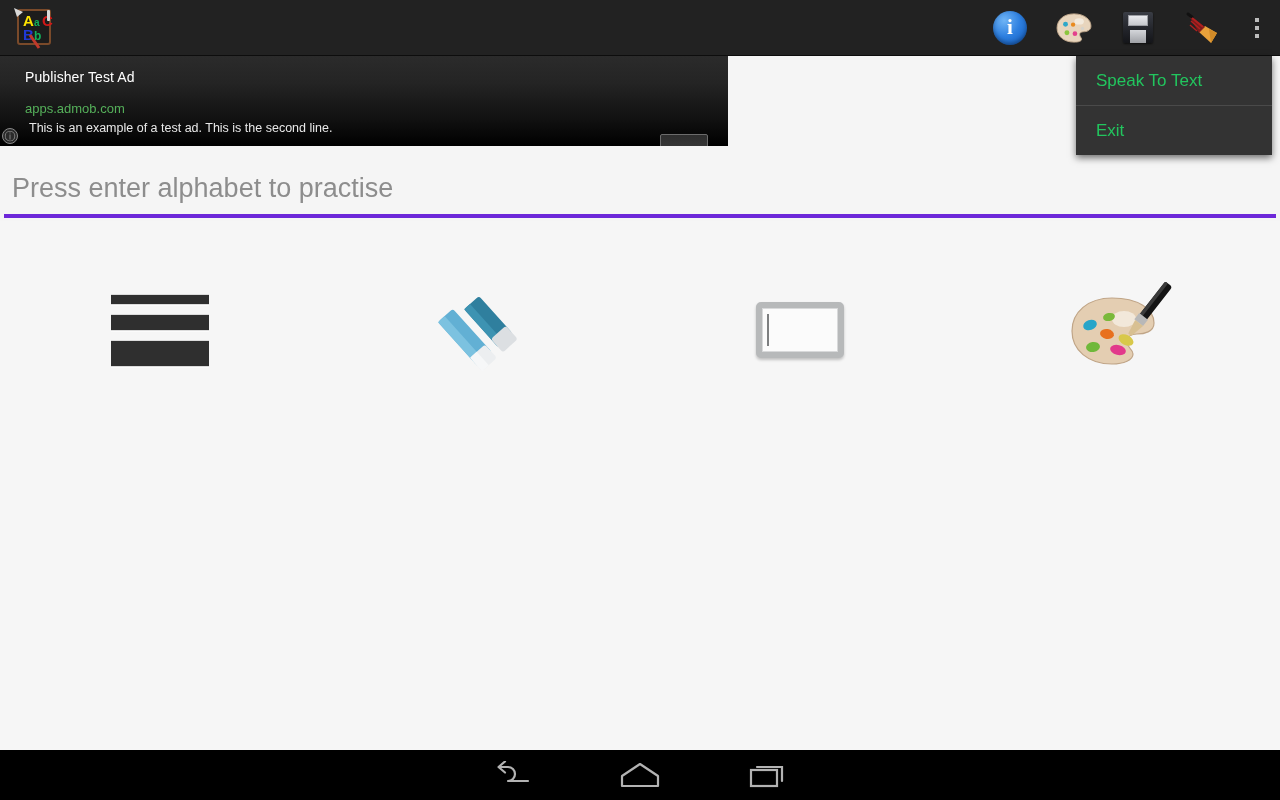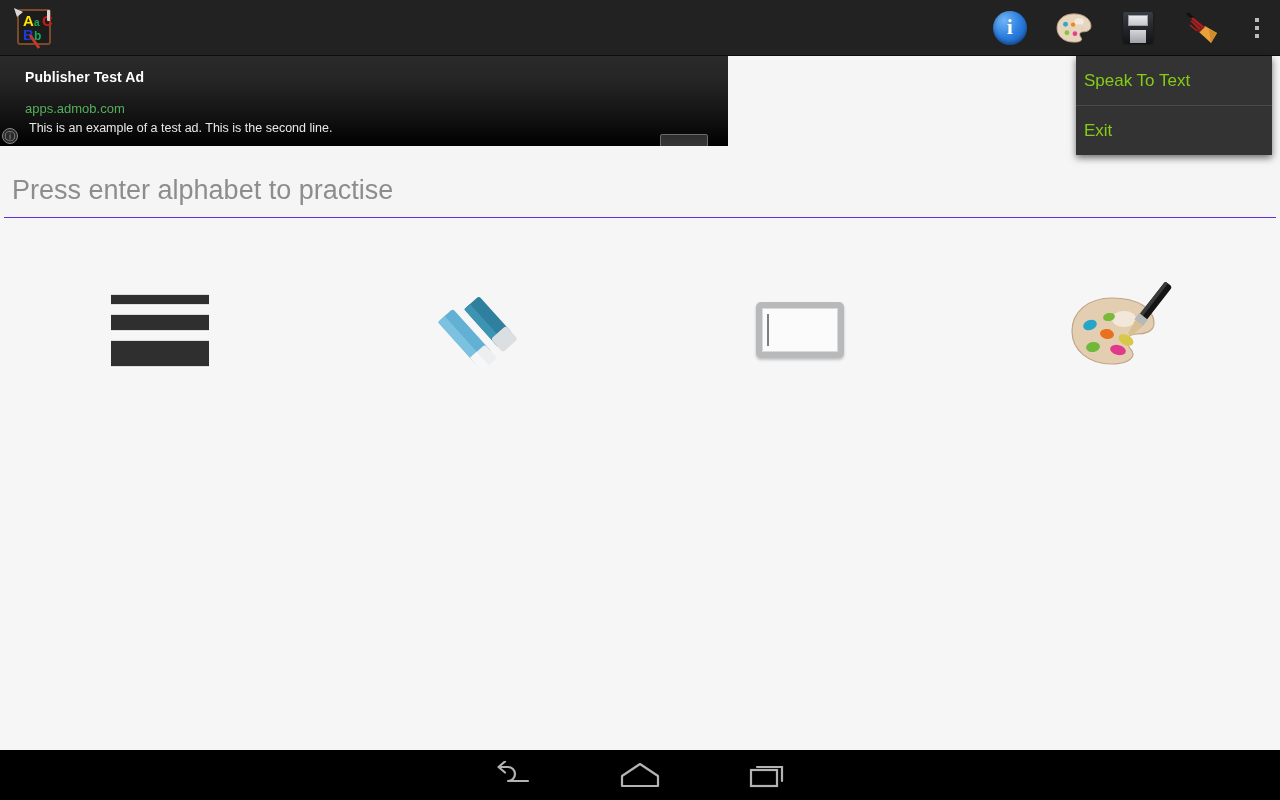--- a/index.html
+++ b/index.html
@@ -121,41 +121,41 @@
     left: 1076px; top: 56px;
     width: 196px;
     background: #333333;
     box-shadow: 0 3px 7px rgba(0,0,0,.55);
     z-index: 40;
   }
   .menu-item {
     height: 49px;
     display: flex;
     align-items: center;
-    padding-left: 8px;
-    color: #84cc16;
+    padding-left: 20px;
+    color: #22c55e;
     font-size: 17px;
     box-sizing: border-box;
   }
   .menu-sep { height: 1px; background: #4a4a4a; }
 
   
   .ad-banner {
     position: absolute;
     left: 0; top: 56px;
     width: 728px; height: 90px;
     background: linear-gradient(180deg,#2b2b2b 0%, #242424 30%, #101010 72%, #000000 100%);
     overflow: hidden;
     z-index: 20;
   }
   .ad-text { position: absolute; left: 25px; top: 13px; }
   .ad-headline {
     color: #ffffff;
     font-size: 14px;
-    font-weight: bold;
+    font-weight: normal;
     margin: 0 0 12px 0;
     letter-spacing: .1px;
   }
   .ad-url {
     color: #55b05a;
     font-size: 13px;
     margin: 16px 0 5px 0;
   }
   .ad-body {
     color: #e8e8e8;
@@ -190,21 +190,21 @@
     position: absolute;
     left: 0; top: 163px;
     width: 1280px; height: 58px;
     background: #f5f5f5;
   }
   .entry-input {
     position: absolute;
     left: 4px; top: 0;
     width: 1272px; height: 55px;
     border: none;
-    border-bottom: 1px solid #6d28d9;
+    border-bottom: 4px solid #6d28d9;
     background: transparent;
     font-family: "Liberation Sans", sans-serif;
     font-size: 27px;
     color: #3a3a3a;
     padding: 0 0 0 8px;
     box-sizing: border-box;
     outline: none;
   }
   .entry-input::placeholder { color: #8d8d8d; opacity: 1; }
 

